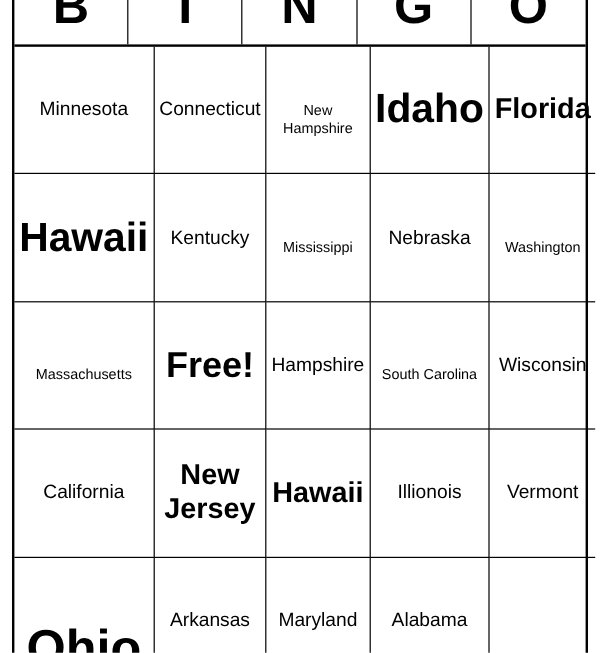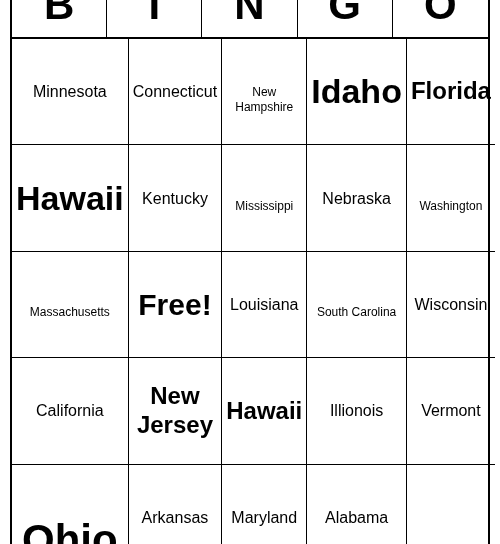--- a/index.html
+++ b/index.html
@@ -144,21 +144,21 @@
       <div class="bingo-cell">
         <span class="size-small">Washington</span>
       </div>
       <div class="bingo-cell">
         <span class="size-small">Massachusetts</span>
       </div>
       <div class="bingo-cell">
         <span class="free-cell">Free!</span>
       </div>
       <div class="bingo-cell">
-        <span class="size-medium">Louisiana</span>
+        <span class="size-medium">Hampshire</span>
       </div>
       <div class="bingo-cell">
         <span class="size-small">South Carolina</span>
       </div>
       <div class="bingo-cell">
         <span class="size-medium">Wisconsin</span>
       </div>
       <div class="bingo-cell">
         <span class="size-medium">California</span>
       </div>

